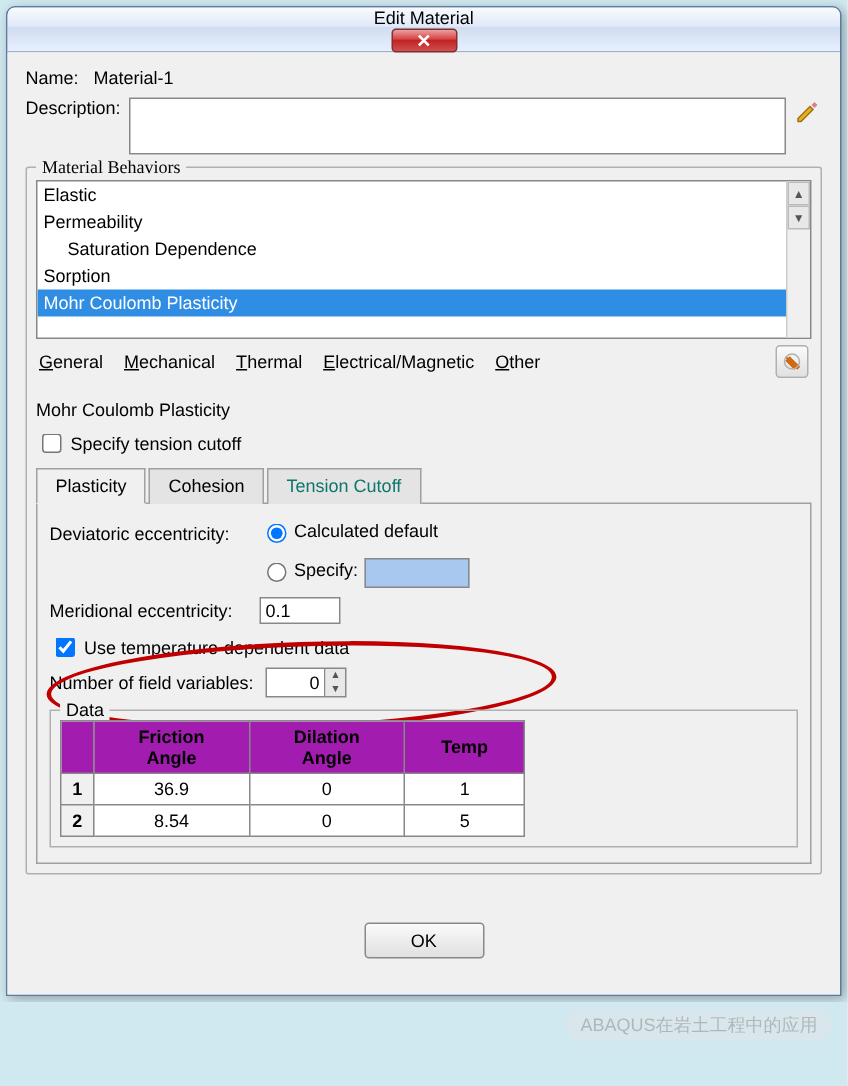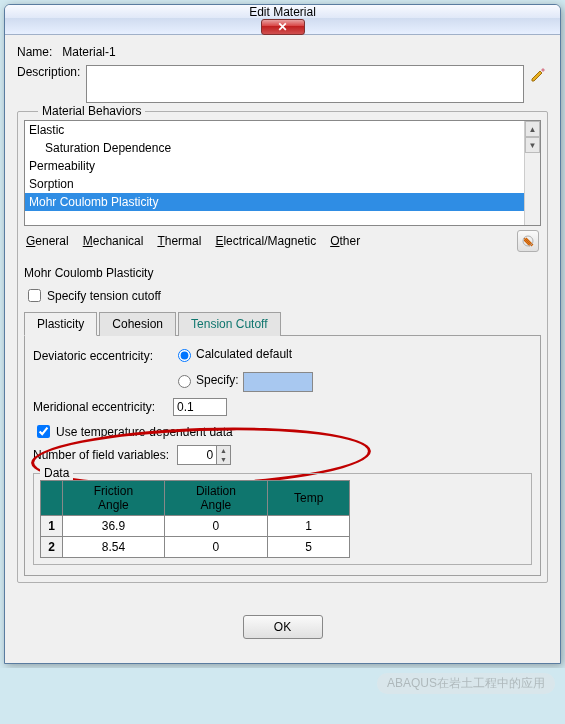--- a/index.html
+++ b/index.html
@@ -9,21 +9,21 @@
 .titlebar-icon { width: 16px; height: 16px; margin-right: 6px; }
 .titlebar-title { flex: 1; color: #000; }
 .close-btn { width: 44px; height: 20px; background: linear-gradient(#e8a0a0,#d84040 45%,#c02020 46%,#d05050); border: 1px solid #803030; border-radius: 3px; color: #fff; display: flex; align-items: center; justify-content: center; font-weight: bold; font-size: 11px; }
 .body { padding: 10px 12px; background: #f0f0f0; }
 .row { display: flex; align-items: center; margin-bottom: 6px; }
 .lbl { margin-right: 6px; text-align: center; }
 .name-val { margin-left: 4px; text-align: right; }
 .desc-area { flex: 1; height: 38px; border: 1px solid #888; background: #fff; resize: none; }
 .pencil { width: 18px; height: 18px; margin-left: 6px; }
 .fieldset { border: 1px solid #b0b0b0; border-radius: 2px; padding: 8px 6px 6px; margin: 8px 0 6px; position: relative; }
-.legend { position: absolute; top: -8px; left: 20px; background: #f0f0f0; padding: 0 4px; font-size: 12px; }
+.legend { position: absolute; top: -8px; left: 6px; background: #f0f0f0; padding: 0 4px; font-size: 12px; font-family: Liberation Serif, serif; }
 .behaviors-list { border: 1px solid #888; background: #fff; height: 106px; overflow: hidden; position: relative; }
 .bl-item { padding: 2px 4px; }
 .bl-indent { padding-left: 20px; }
 .bl-sel { background: #2f8de4; color: #fff; }
 .bl-scroll { position: absolute; right: 0; top: 0; width: 16px; height: 100%; background: #f0f0f0; border-left: 1px solid #ccc; }
 .bl-scroll .up, .bl-scroll .dn { height: 16px; background: #e8e8e8; border: 1px solid #bbb; display: flex; align-items: center; justify-content: center; font-size: 8px; color: #555; }
 .menubar { display: flex; gap: 14px; padding: 4px 2px; align-items: center; }
 .menubar span u { text-decoration: underline; }
 .menubar .spacer { flex: 1; }
 .delete-btn { width: 22px; height: 22px; border: 1px solid #b0b0b0; border-radius: 3px; background: linear-gradient(#fafafa,#e0e0e0); display: flex; align-items: center; justify-content: center; }
@@ -43,21 +43,21 @@
 .num-input { width: 54px; border: 1px solid #888; padding: 1px 3px; height: 18px; }
 .spin { display: inline-flex; align-items: stretch; border: 1px solid #888; height: 20px; }
 .spin input { border: none; width: 38px; text-align: right; padding-right: 3px; }
 .spin .arrows { width: 14px; display: flex; flex-direction: column; border-left: 1px solid #888; }
 .spin .arrows div { flex: 1; background: #e8e8e8; font-size: 7px; display: flex; align-items: center; justify-content: center; color: #555; }
 .circle-annot { position: absolute; border: 3px solid #c00000; border-radius: 50%; width: 340px; height: 58px; left: 6px; top: 92px; pointer-events: none; transform: rotate(-2deg); }
 .data-fs { border: 1px solid #b0b0b0; padding: 6px; margin-top: 8px; position: relative; }
 .data-legend { position: absolute; top: -8px; left: 6px; background: #f0f0f0; padding: 0 4px; }
 table.dt { border-collapse: collapse; width: 64%; background: #fff; }
 table.dt th, table.dt td { border: 1px solid #888; padding: 3px 6px; text-align: center; }
-table.dt th { background: #0f766e; font-weight: normal; }
+table.dt th { background: #a21caf; font-weight: bold; }
 table.dt td.rh { background: #f0f0f0; font-weight: bold; width: 22px; }
 .footer { display: flex; justify-content: center; padding: 10px 0 14px; }
 .ok-btn { width: 80px; height: 24px; border: 1px solid #888; border-radius: 3px; background: linear-gradient(#fafafa,#e0e0e0); margin-top: 16px; }
 .watermark { position: absolute; right: 10px; bottom: 30px; color: #999; font-size: 12px; opacity: .6; background: rgba(230,230,230,.7); padding: 2px 10px; border-radius: 10px; }
 </style>
 </head>
 <body>
 
 <div class="window">
   <div class="titlebar">
@@ -82,22 +82,22 @@
       <svg class="pencil" viewBox="0 0 18 18">
           <path d="M2 14l8-8 2 2-8 8H2v-2z" fill="#e8b020" stroke="#a07010"></path>
           <path d="M11 5l2 2 2-2-2-2z" fill="#d88090"></path>
         </svg>
     </div>
 
     <div class="fieldset">
       <span class="legend">Material Behaviors</span>
       <div class="behaviors-list">
         <div class="bl-item">Elastic</div>
+        <div class="bl-item">Permeability</div>
         <div class="bl-item bl-indent">Saturation Dependence</div>
-        <div class="bl-item">Permeability</div>
         <div class="bl-item">Sorption</div>
         <div class="bl-item bl-sel">Mohr Coulomb Plasticity</div>
         <div class="bl-scroll">
           <div class="up">▲</div>
           <div style="flex:1"></div>
           <div class="dn">▼</div>
         </div>
       </div>
 
       <div class="menubar">

